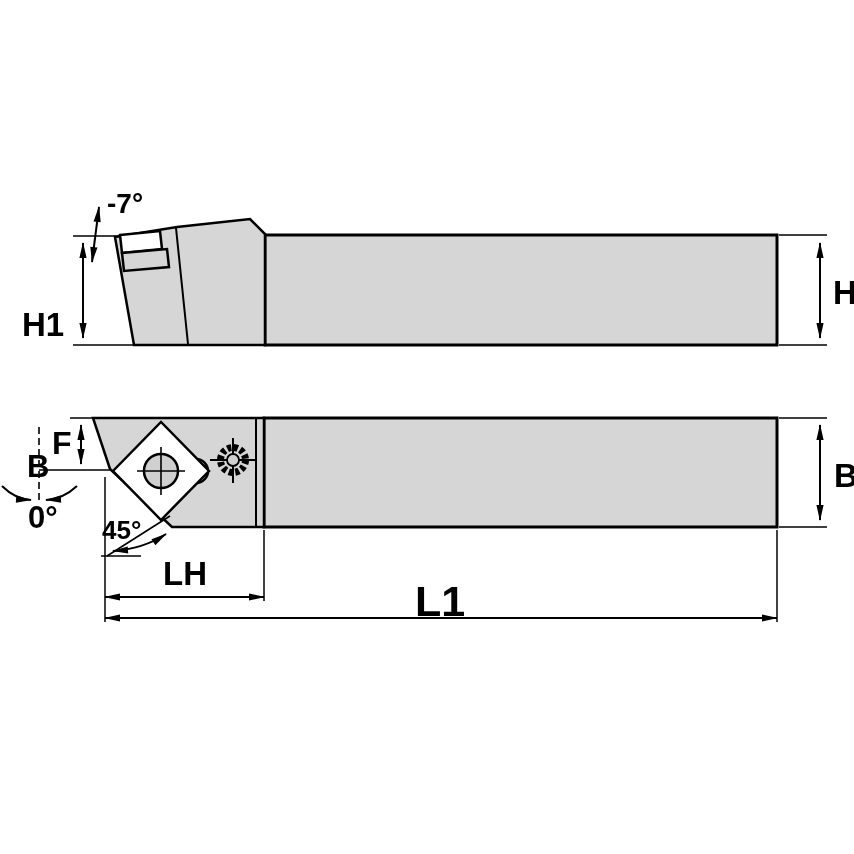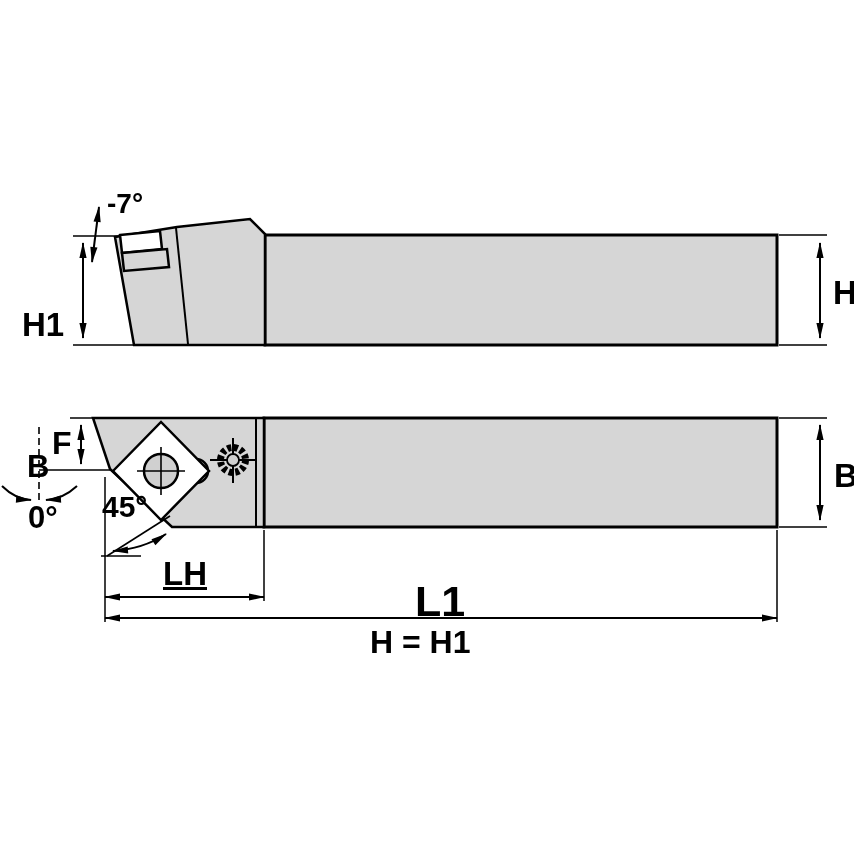--- a/index.html
+++ b/index.html
@@ -102,19 +102,18 @@
       <line class="st dim" x1="820" y1="425" x2="820" y2="520" marker-start="url(#aS)" marker-end="url(#aE)"></line>
     </g>
   </svg>
 
   <div class="lbl" style="left:107px;top:190px;font-size:28px;">-7°</div>
   <div class="lbl" style="left:22px;top:268px;font-size:33px;margin-top:40px;">H1</div>
   <div class="lbl" style="left:833px;top:276px;font-size:33px;">H</div>
 
   <div class="lbl" style="left:52px;top:427px;font-size:32px;">F</div>
   <div class="lbl" style="left:28px;top:502px;font-size:31px;">0°</div>
-  <div class="lbl" style="left:102px;top:492px;font-size:30px;">45°</div>
-  <div class="lbl" style="left:163px;top:557px;font-size:33px;text-decoration:underline;">LH</div>
+  <div class="lbl" style="left:102px;top:517px;font-size:26px;">45°</div>
+  <div class="lbl" style="left:163px;top:557px;font-size:33px;">LH</div>
   <div class="lbl" style="left:415px;top:580px;font-size:43px;">L1</div>
   <div class="lbl" style="left:834px;top:459px;font-size:33px;">B</div>
 
-  <div class="lbl" style="left:370px;top:626px;font-size:32px;">H = H1</div>
 </div>
 
 </body></html>

